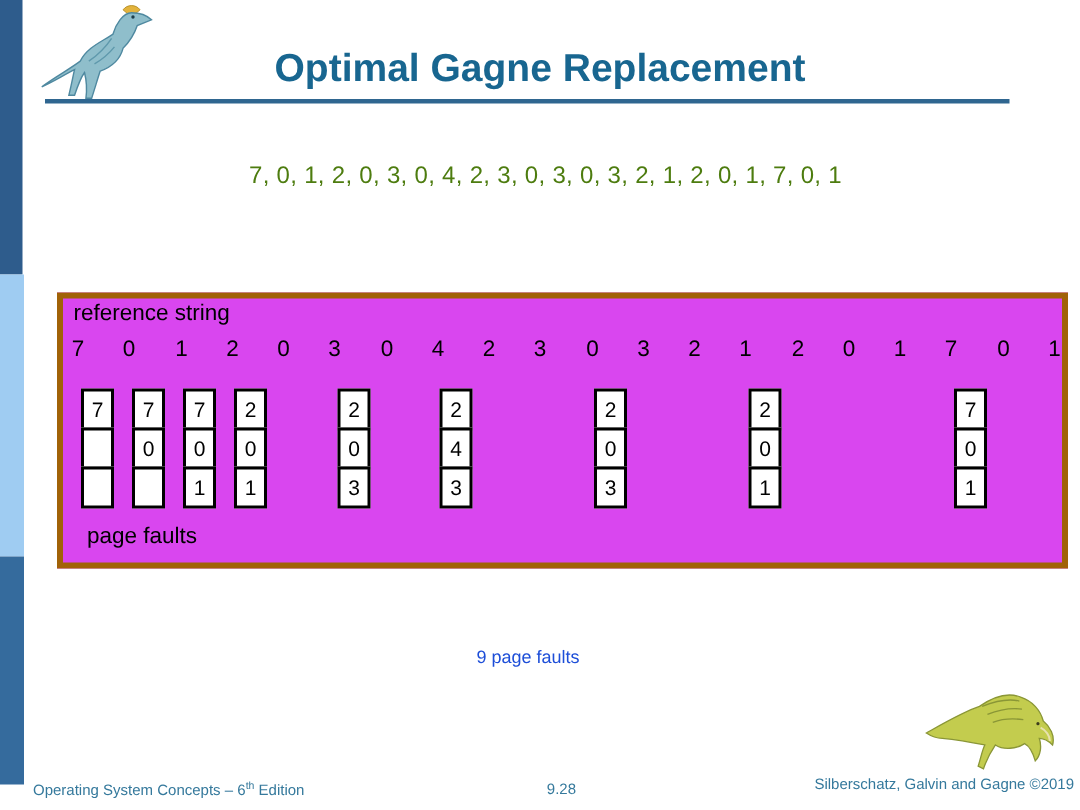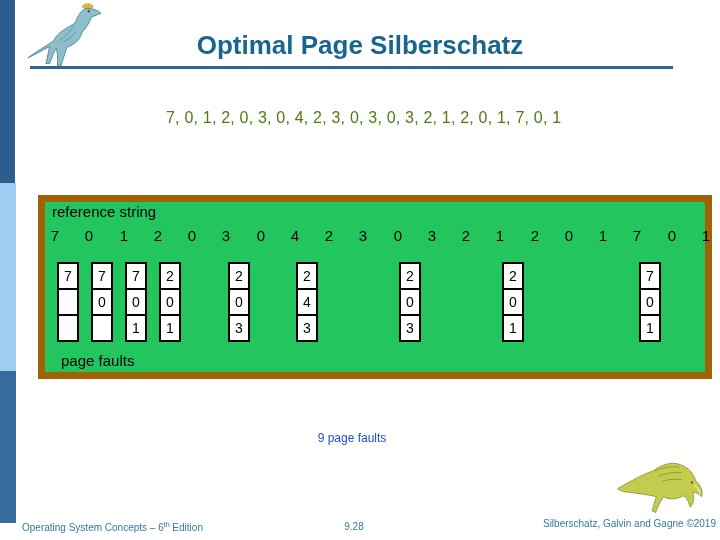--- a/index.html
+++ b/index.html
@@ -24,21 +24,21 @@
   
   .ref-string-text {
     position:absolute; left:166px; top:109px;
     font-size:16px; font-weight:normal; color:#4d7c0f; letter-spacing:0.2px;
     white-space:nowrap;
   }
 
   
   .diagram-box {
     position:absolute; left:38px; top:195px; width:674px; height:184px;
-    box-sizing:border-box; border:7px solid #a16207; background:#22c55e;
+    box-sizing:border-box; border:4px solid #a16207; background:#d946ef;
   }
   .diag-label { position:absolute; font-size:15px; color:#000; white-space:nowrap; }
   .label-refstring { left:7px; top:1px; }
   .label-pageframes { left:16px; top:150px; }
   .ref-num {
     position:absolute; top:25px; width:20px; text-align:center;
     font-size:15px; color:#000;
   }
   .frame-col { position:absolute; top:60px; width:22px; }
   .frame-cell {
@@ -52,21 +52,21 @@
   
   .faults-text {
     position:absolute; left:0; top:431px; width:704px; text-align:center;
     font-size:12px; color:#1d4ed8;
   }
 
   
   .footer { position:absolute; font-size:10px; color:#35799C; white-space:nowrap; }
   .footer-left { left:22px; top:521px; }
   .footer-left sup { font-size:7px; }
-  .footer-center { left:324px; top:521px; width:60px; text-align:center; }
+  .footer-center { left:324px; top:521px; width:60px; text-align:right; }
   .footer-right { right:4px; top:518px; text-align:right; }
   .dino-bottom { position:absolute; left:612px; top:455px; width:105px; height:62px; }
 </style>
 </head>
 <body>
 
 <div class="slide">
 
   <div class="bar-top"></div>
   <div class="bar-mid"></div>
@@ -75,21 +75,21 @@
   <svg class="dino-top" viewBox="0 0 100 70">
     <path d="M60,4 C63,0 69,0 72,4 L66,9 Z" fill="#E3B33C" stroke="#B08A20" stroke-width="0.6"></path>
     <path d="M3,58 C14,50 22,46 30,40 C35,30 46,26 53,21 C55,14 60,6 66,6 C72,6 77,8 80,11
              L70,15 C68,21 64,27 60,31 C58,39 52,44 44,47 C42,53 40,60 38,66 L34,66
              C35,58 34,52 33,48 C30,52 28,58 26,64 L22,64 C24,56 25,50 26,46
              C18,50 10,55 3,58 Z" fill="#8FBECB" stroke="#4F89A0" stroke-width="1"></path>
     <path d="M52,24 C48,30 42,36 36,40 M54,30 C50,35 45,39 40,42" stroke="#5F99AC" stroke-width="1" fill="none"></path>
     <circle cx="67" cy="9" r="1.2" fill="#1d3d4a"></circle>
   </svg>
 
-  <h1 class="slide-title">Optimal Page Silberschatz</h1>
+  <h1 class="slide-title">Optimal Gagne Replacement</h1>
   <div class="title-rule"></div>
 
   <div class="ref-string-text">7, 0, 1, 2, 0, 3, 0, 4, 2, 3, 0, 3, 0, 3, 2, 1, 2, 0, 1, 7, 0, 1</div>
 
   <div class="diagram-box">
     <span class="diag-label label-refstring">reference string</span>
     <span class="diag-label label-pageframes">page faults</span>
 
     <span class="ref-num" style="left:0px">7</span>
     <span class="ref-num" style="left:34px">0</span>

